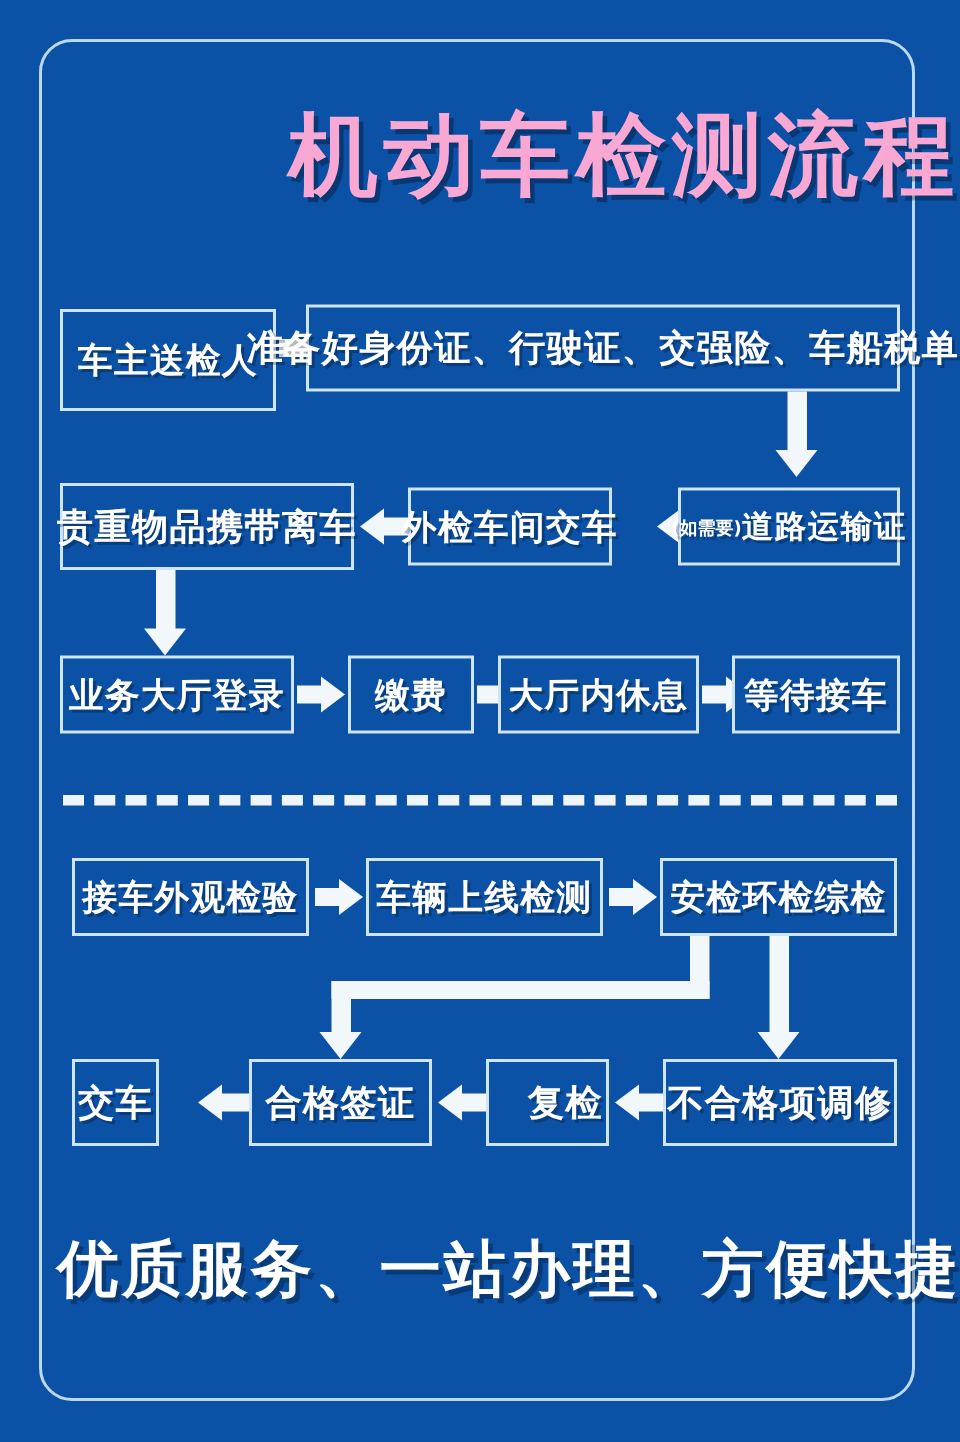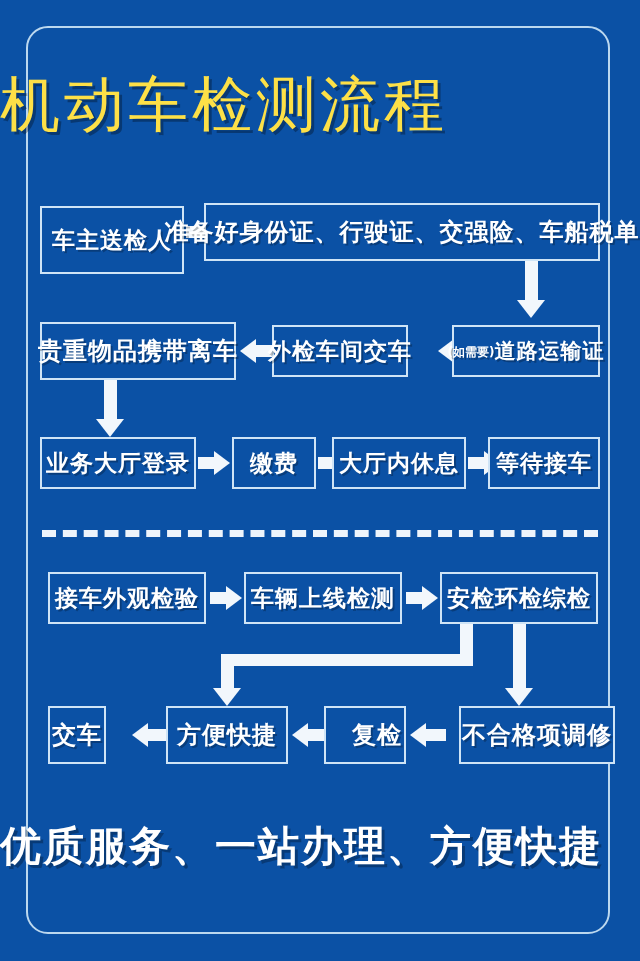--- a/index.html
+++ b/index.html
@@ -26,36 +26,36 @@
     border-radius: 22px;
     box-sizing: border-box;
     pointer-events: none;
   }
   
   #title {
     position: absolute;
     left: 0;
     top: 66px;
     width: 640px;
-    text-align: left;
-    color: #fde047;
+    text-align: right;
+    color: #f9a8d4;
     font-size: 60px;
-    font-weight: normal;
+    font-weight: bold;
     letter-spacing: 4px;
     line-height: 76px;
     text-shadow: 3px 3px 0 rgba(0,0,0,0.30);
     white-space: nowrap;
   }
   
   #slogan {
     position: absolute;
     left: 0;
     top: 818px;
     width: 640px;
-    text-align: left;
+    text-align: right;
     color: #ffffff;
     font-size: 41px;
     font-weight: bold;
     letter-spacing: 2px;
     line-height: 56px;
     text-shadow: 3px 3px 0 rgba(0,0,0,0.28);
     white-space: nowrap;
   }
   
   .pbox {
@@ -176,27 +176,27 @@
   <div class="arrow-d" style="left:213px; top:688px;"></div>
 
   <div class="bar-v" style="left:513px; top:624px; width:13px; height:66px;"></div>
   <div class="arrow-d" style="left:505px; top:688px;"></div>
 
   <div class="pbox" style="left:48px; top:706px; width:58px; height:58px; font-size:24px;">交车</div>
 
   <div class="arrow-l" style="left:132px; top:723px;"></div>
   <div class="bar-h" style="left:148px; top:729px; width:20px; height:12px;"></div>
 
-  <div class="pbox" style="left:166px; top:706px; width:122px; height:58px; font-size:24px;">方便快捷</div>
+  <div class="pbox" style="left:166px; top:706px; width:122px; height:58px; font-size:24px;">合格签证</div>
 
   <div class="arrow-l" style="left:292px; top:723px;"></div>
   <div class="bar-h" style="left:308px; top:729px; width:20px; height:12px;"></div>
 
   <div class="pbox" style="left:324px; top:706px; width:82px; height:58px; font-size:24px;padding-left:24px;">复检</div>
 
   <div class="arrow-l" style="left:410px; top:723px;"></div>
   <div class="bar-h" style="left:426px; top:729px; width:20px; height:12px;"></div>
 
-  <div class="pbox" style="left:459px; top:706px; width:156px; height:58px; font-size:24px;">不合格项调修</div>
+  <div class="pbox" style="left:442px; top:706px; width:156px; height:58px; font-size:24px;">不合格项调修</div>
 
   <div id="slogan">优质服务、一站办理、方便快捷</div>
 
 </div>
 
 </body></html>

